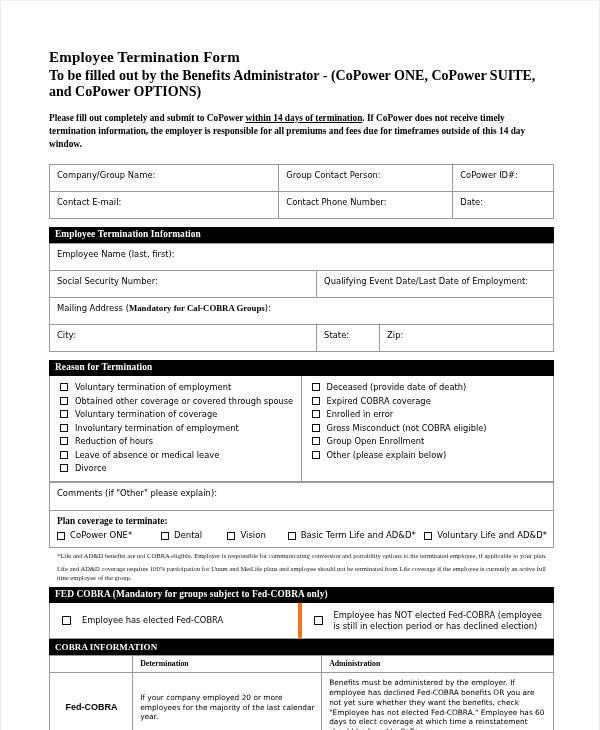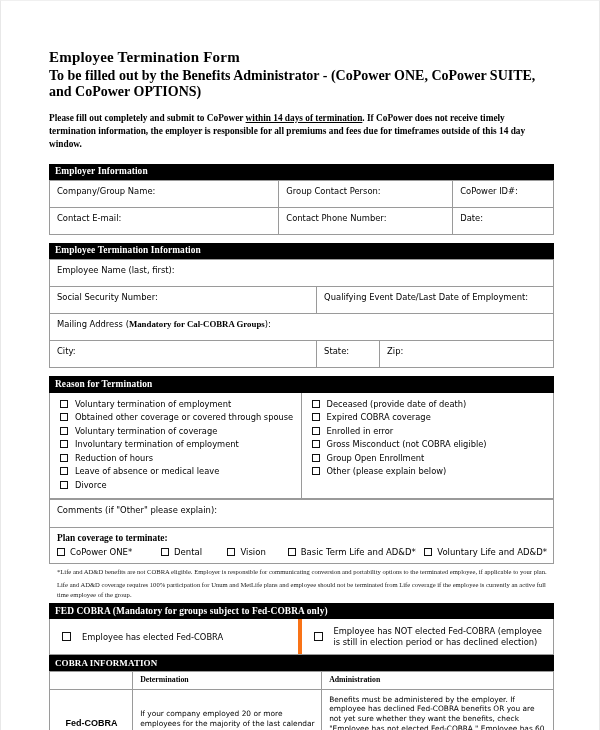--- a/index.html
+++ b/index.html
@@ -198,21 +198,20 @@
 <body>
 
 <div class="page">
 <div class="sheet">
 
   <h1 class="form-title">Employee Termination Form</h1>
   <div class="form-subtitle">To be filled out by the Benefits Administrator - (CoPower ONE, CoPower SUITE, and CoPower OPTIONS)</div>
   <p class="intro"><span>Please fill out completely and submit to CoPower </span><u>within 14 days of termination</u><span>. If CoPower does not receive timely termination information, the employer is responsible for all premiums and fees due for timeframes outside of this 14 day window.</span></p>
 
   <div class="section">
-    <div class="bar">Employer Information</div>
     <table class="grid">
       <colgroup>
             <col style="width:45.5%">
             <col style="width:34.5%">
             <col style="width:20%">
           </colgroup>
       <tbody>
       <tr>
         <td class="cell-tall">Company/Group Name:</td>
         <td class="cell-tall">Group Contact Person:</td>

